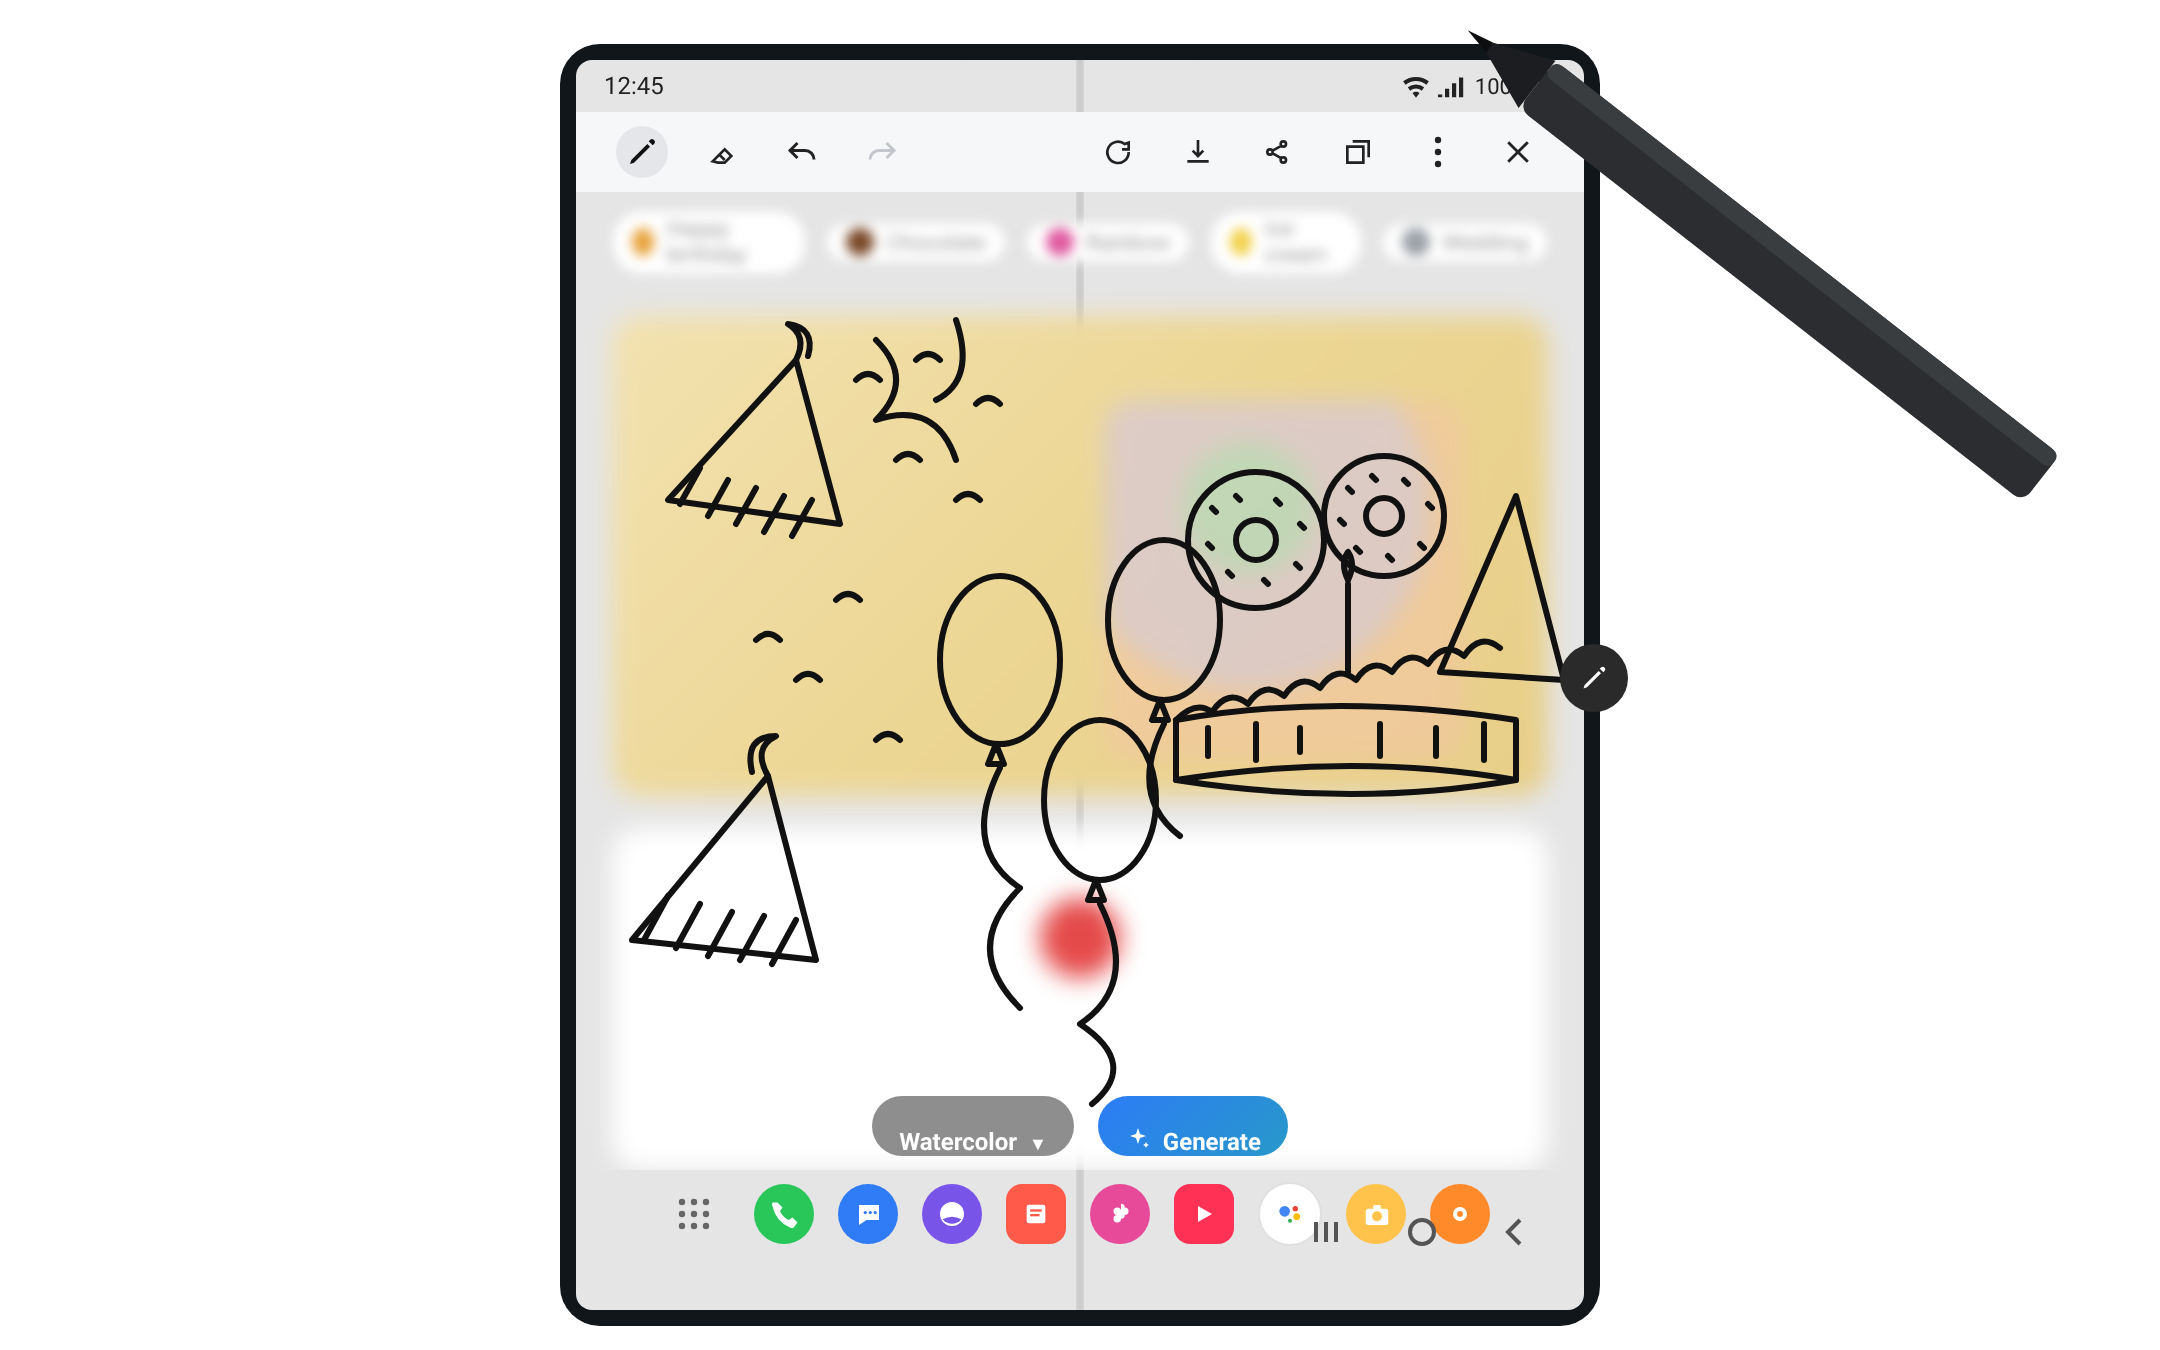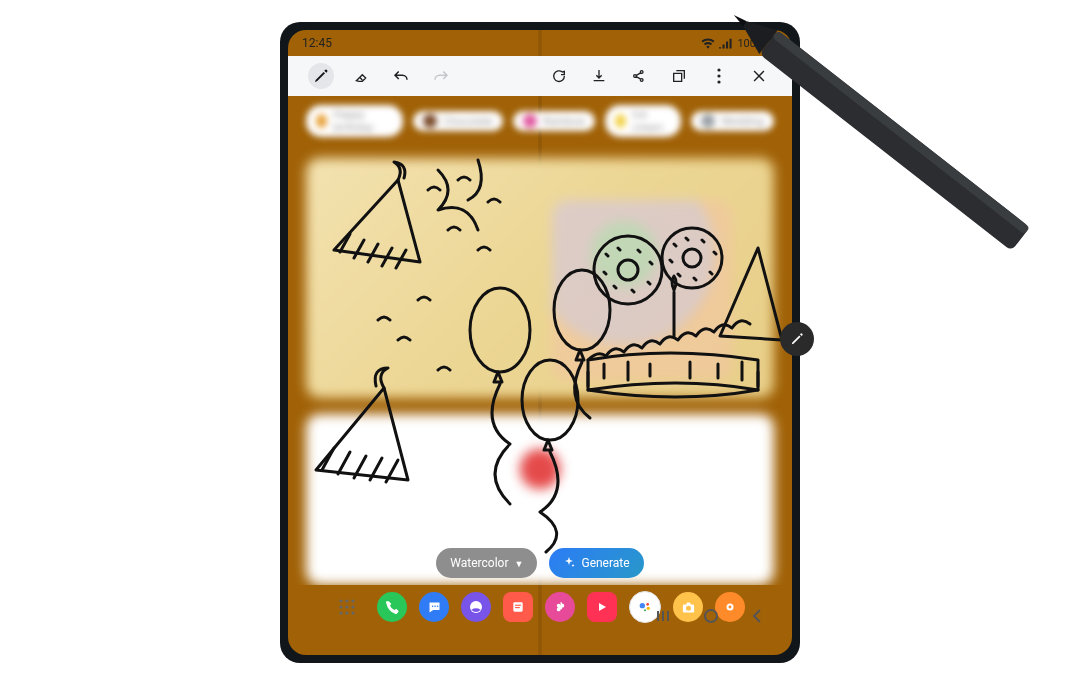--- a/index.html
+++ b/index.html
@@ -1,19 +1,19 @@
 <!DOCTYPE html>
 <html><head>
 <meta charset="utf-8">
 <style>
   html,body{margin:0;padding:0;width:1080px;height:675px;background:#fff;font-family:-apple-system,'Segoe UI',Roboto,Arial,sans-serif;overflow:hidden}
   .stage{position:absolute;left:0;top:0;width:1080px;height:675px}
   
   .device{position:absolute;left:280px;top:22px;width:520px;height:641px;border-radius:20px;background:#11161b;overflow:visible}
-  .inner{position:absolute;left:8px;top:8px;right:8px;bottom:8px;border-radius:18px;overflow:hidden;background:#a16207}
+  .inner{position:absolute;left:8px;top:8px;right:8px;bottom:8px;border-radius:8px;overflow:hidden;background:#e5e5e5}
   .hinge{position:absolute;left:50%;top:0;bottom:0;width:4px;margin-left:-2px;background:linear-gradient(90deg,rgba(0,0,0,.07),rgba(0,0,0,.12),rgba(0,0,0,.07));pointer-events:none}
   .notch{position:absolute;left:50%;top:0;width:120px;height:10px;margin-left:-60px;background:#11161b;border-radius:0 0 10px 10px}
   
   .status{position:absolute;left:0;right:0;top:0;height:26px;display:flex;align-items:center;justify-content:space-between;padding:0 14px;font-size:12px;color:#222}
   .status .right{display:flex;align-items:center;gap:4px}
   .sicon svg{display:block}
   
   .toolbar{position:absolute;left:0;right:0;top:26px;height:40px;display:flex;align-items:center;justify-content:space-between;padding:0 20px;background:#f6f7f9}
   .tgroup{display:flex;align-items:center;gap:14px}
   .tbtn{width:26px;height:26px;display:flex;align-items:center;justify-content:center;border-radius:50%;color:#222}
@@ -28,21 +28,21 @@
   .bgblur{position:absolute;inset:0;filter:blur(6px);display:flex;flex-direction:column;gap:16px;padding:18px 18px 0}
   .card1{height:280px;border-radius:14px;background:linear-gradient(135deg,#f3e2b0 0%,#ecd694 50%,#e7ce88 100%)}
   .card1::after{content:"";position:absolute;right:60px;top:60px;width:180px;height:180px;border-radius:16px;background:radial-gradient(circle at 40% 30%,#a5d8cc 0 20%,#d3c5e6 20% 55%,#f3c5a3 55% 100%);opacity:.6}
   .card2{height:200px;border-radius:14px;background:#fff;display:flex;align-items:center;justify-content:center}
   .straw{width:90px;height:120px;background:radial-gradient(circle at 50% 25%,#e54a4a 0 20%,transparent 20%),linear-gradient(#fff,#fff);border-radius:12px 12px 40px 40px}
   .sketch{position:absolute;inset:0}
   
   .fab{position:absolute;right:-14px;top:300px;width:34px;height:34px;border-radius:50%;background:#2a2a2a;display:flex;align-items:center;justify-content:center;color:#fff}
   
   .pillrow{position:absolute;left:0;right:0;bottom:70px;height:44px;display:flex;align-items:center;justify-content:center;gap:12px}
-  .pill{height:30px;padding:0 14px;border-radius:16px;display:flex;align-items:center;gap:6px;font-size:12px;font-weight:400;color:#fff}
+  .pill{height:30px;padding:0 14px;border-radius:16px;display:flex;align-items:flex-end;gap:6px;font-size:12px;font-weight:700;color:#fff}
   .pill.style{background:#8e8e8e}
   .pill.gen{background:linear-gradient(135deg,#2c7cf6,#2898c9)}
   .pill .caret{font-size:9px;margin-top:1px}
   
   .taskbar{position:absolute;left:0;right:0;bottom:26px;height:44px;display:flex;align-items:center;padding:0 18px;gap:12px;justify-content:center}
   .apps{width:24px;height:24px;display:flex;align-items:center;justify-content:center;color:#666;margin-right:6px}
   .appicon{width:30px;height:30px;border-radius:50%;display:flex;align-items:center;justify-content:center;color:#fff;font-size:14px}
   .nav{position:absolute;right:26px;bottom:30px;display:flex;align-items:center;gap:28px}
   .navb{width:18px;height:18px;display:flex;align-items:center;justify-content:center;color:#555}
   .navline{position:absolute;left:0;right:0;bottom:8px;display:flex;justify-content:center}

